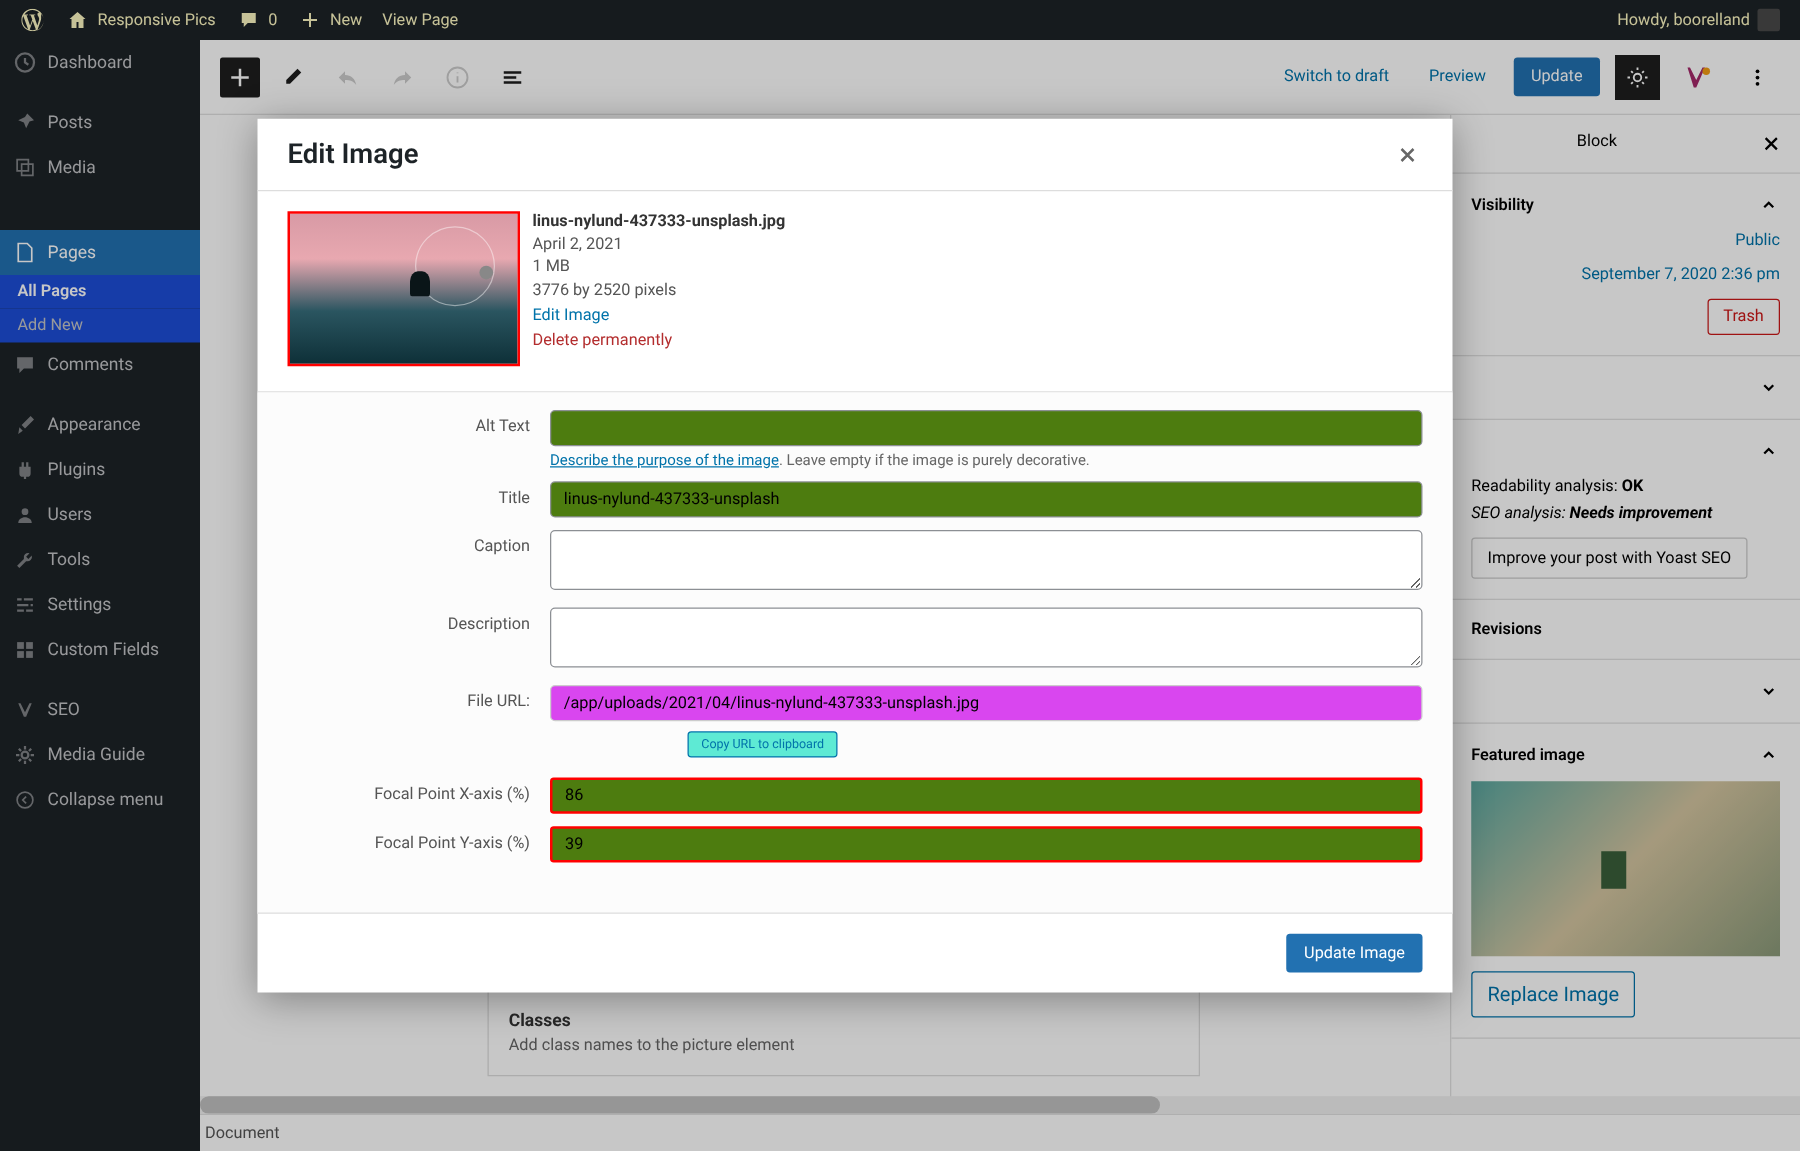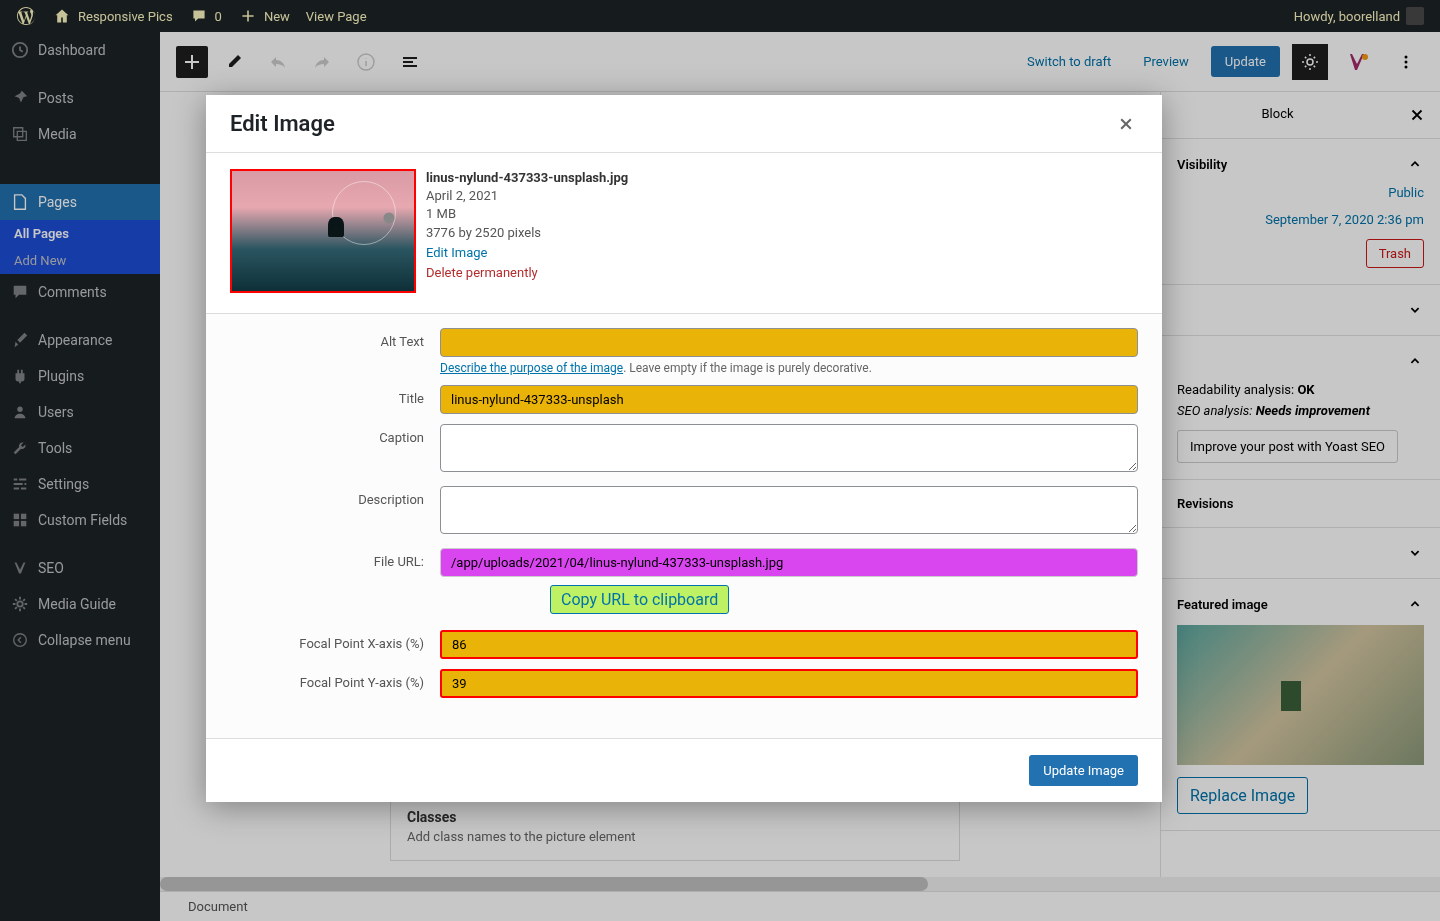--- a/index.html
+++ b/index.html
@@ -50,21 +50,21 @@
 .featured-thumb { width: 100%; height: 140px; background: linear-gradient(135deg, #5ba8a0 0%, #d4c5a0 50%, #8b9a7a 100%); margin-top: 12px; position: relative; }
 .featured-thumb::after { content: ''; position: absolute; left: 42%; top: 40%; width: 20px; height: 30px; background: #3a5f3a; }
 
 
 .content-area { position: absolute; left: 0; top: 60px; right: 280px; bottom: 30px; overflow: auto; }
 .content-block { margin: 20px 200px 20px 230px; border: 1px solid #ddd; padding: 16px; background: #fff; }
 .content-heading { font-weight: 700; font-size: 14px; color: #333; }
 .content-sub { font-size: 13px; color: #666; margin-top: 4px; }
 
 
-.bottom-bar { position: absolute; left: 0; right: 0; bottom: 0; height: 30px; border-top: 1px solid #e0e0e0; display: flex; align-items: center; padding: 0 28px; font-size: 13px; color: #555; background: #fff; }
+.bottom-bar { position: absolute; left: 0; right: 0; bottom: 0; height: 30px; border-top: 1px solid #e0e0e0; display: flex; align-items: center; padding: 0 4px; font-size: 13px; color: #555; background: #fff; }
 .scrollbar-track { position: absolute; left: 0; right: 0; bottom: 30px; height: 14px; background: #f0f0f0; }
 .scrollbar-thumb { position: absolute; left: 0; width: 60%; height: 100%; background: #c0c0c0; border-radius: 7px; }
 
 
 .modal-overlay { position: absolute; inset: 0; background: rgba(0,0,0,0.22); z-index: 100; }
 .modal { position: absolute; left: 206px; top: 95px; width: 956px; background: #fff; z-index: 101; box-shadow: 0 5px 30px rgba(0,0,0,0.35); }
 .modal-header { display: flex; justify-content: space-between; align-items: center; padding: 16px 24px 8px; }
 .modal-title { font-size: 22px; font-weight: 600; color: #1d2327; }
 .modal-close { font-size: 20px; cursor: pointer; color: #666; padding: 4px; }
 .modal-divider { height: 1px; background: #ddd; margin-top: 8px; }
@@ -76,27 +76,27 @@
 .media-thumb .silhouette { position: absolute; width: 16px; height: 20px; background: #0a1518; left: 53%; top: 38%; border-radius: 40% 40% 10% 10%; }
 .media-meta { font-size: 13px; color: #555; line-height: 1.4; }
 .media-filename { font-weight: 700; color: #333; }
 .media-link { color: #0073aa; cursor: pointer; display: inline-block; margin-top: 2px; }
 .media-delete { color: #b32d2e; cursor: pointer; display: block; margin-top: 2px; }
 
 .form-area { padding: 14px 24px 30px; background: #fcfcfc; border-bottom: 1px solid #ddd; }
 .form-row { display: flex; align-items: flex-start; margin-bottom: 10px; }
 .form-label { width: 210px; text-align: right; padding-right: 16px; padding-top: 6px; font-size: 13px; color: #555; }
 .form-field { flex: 1; }
-.form-input { width: 100%; padding: 6px 10px; border: 1px solid #8c8f94; border-radius: 4px; font-size: 13px; background: #eab308; }
+.form-input { width: 100%; padding: 6px 10px; border: 1px solid #8c8f94; border-radius: 4px; font-size: 13px; background: #4d7c0f; }
 .form-input.readonly { background: #d946ef; border-color:#ccc; }
 .form-input.highlight { border: 2px solid #f00; border-radius: 3px; padding: 5px 10px; }
 .form-textarea { width: 100%; min-height: 48px; padding: 6px 10px; border: 1px solid #8c8f94; border-radius: 4px; font-size: 13px; resize: vertical; }
 .form-help { font-size: 12px; color: #666; margin-top: 4px; }
 .form-help a { color: #0073aa; text-decoration: underline; }
-.copy-btn { border: 1px solid #0073aa; color: #0073aa; background: #bef264; padding: 4px 10px; border-radius: 3px; font-size: 16px; cursor: pointer; margin-top: 8px; display: inline-block; margin-left: 110px; }
+.copy-btn { border: 1px solid #0073aa; color: #0073aa; background: #5eead4; padding: 4px 10px; border-radius: 3px; font-size: 10px; cursor: pointer; margin-top: 8px; display: inline-block; margin-left: 110px; }
 
 .modal-footer { padding: 16px 24px; display: flex; justify-content: flex-end; }
 .update-image-btn { background: #2271b1; color: #fff; padding: 8px 14px; border-radius: 3px; font-size: 13px; cursor: pointer; border: none; }
 
 svg { display: block; }
 </style>
 </head>
 <body>
 
 <div class="admin-bar">

